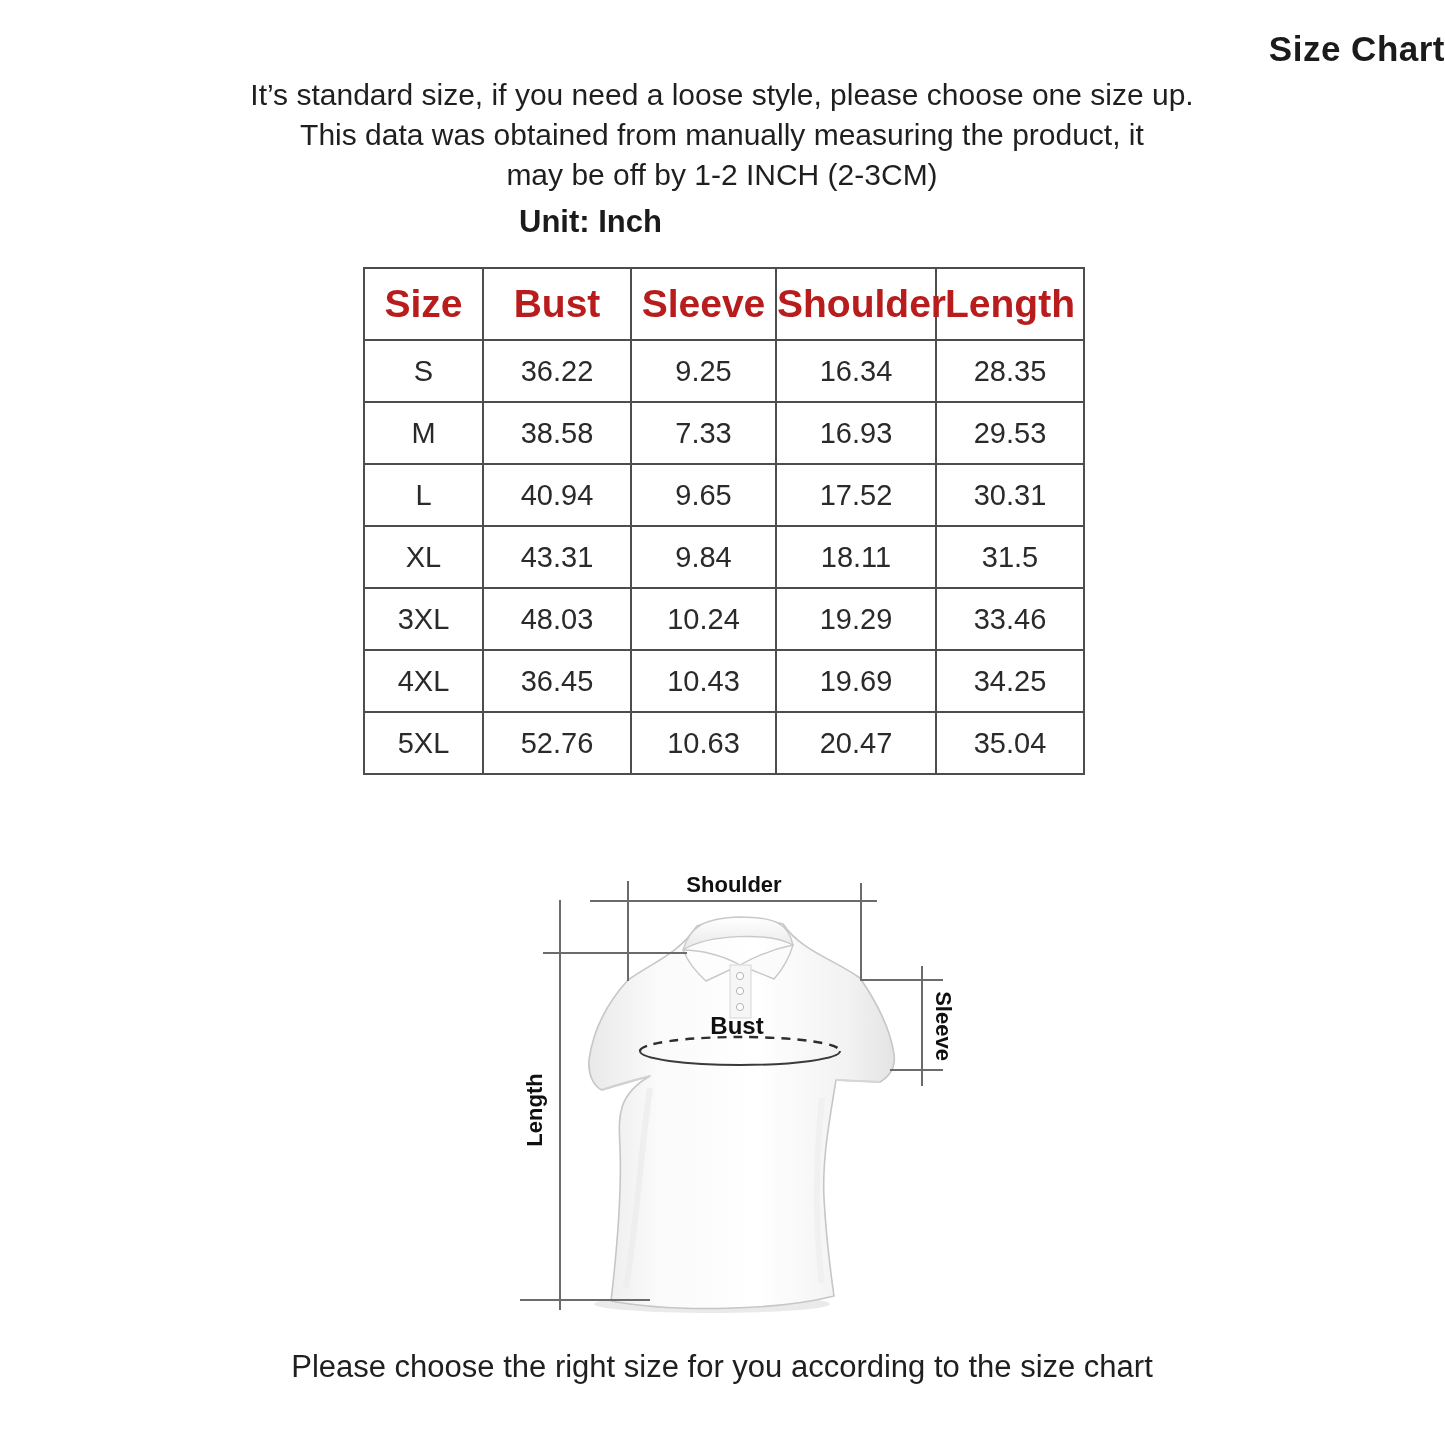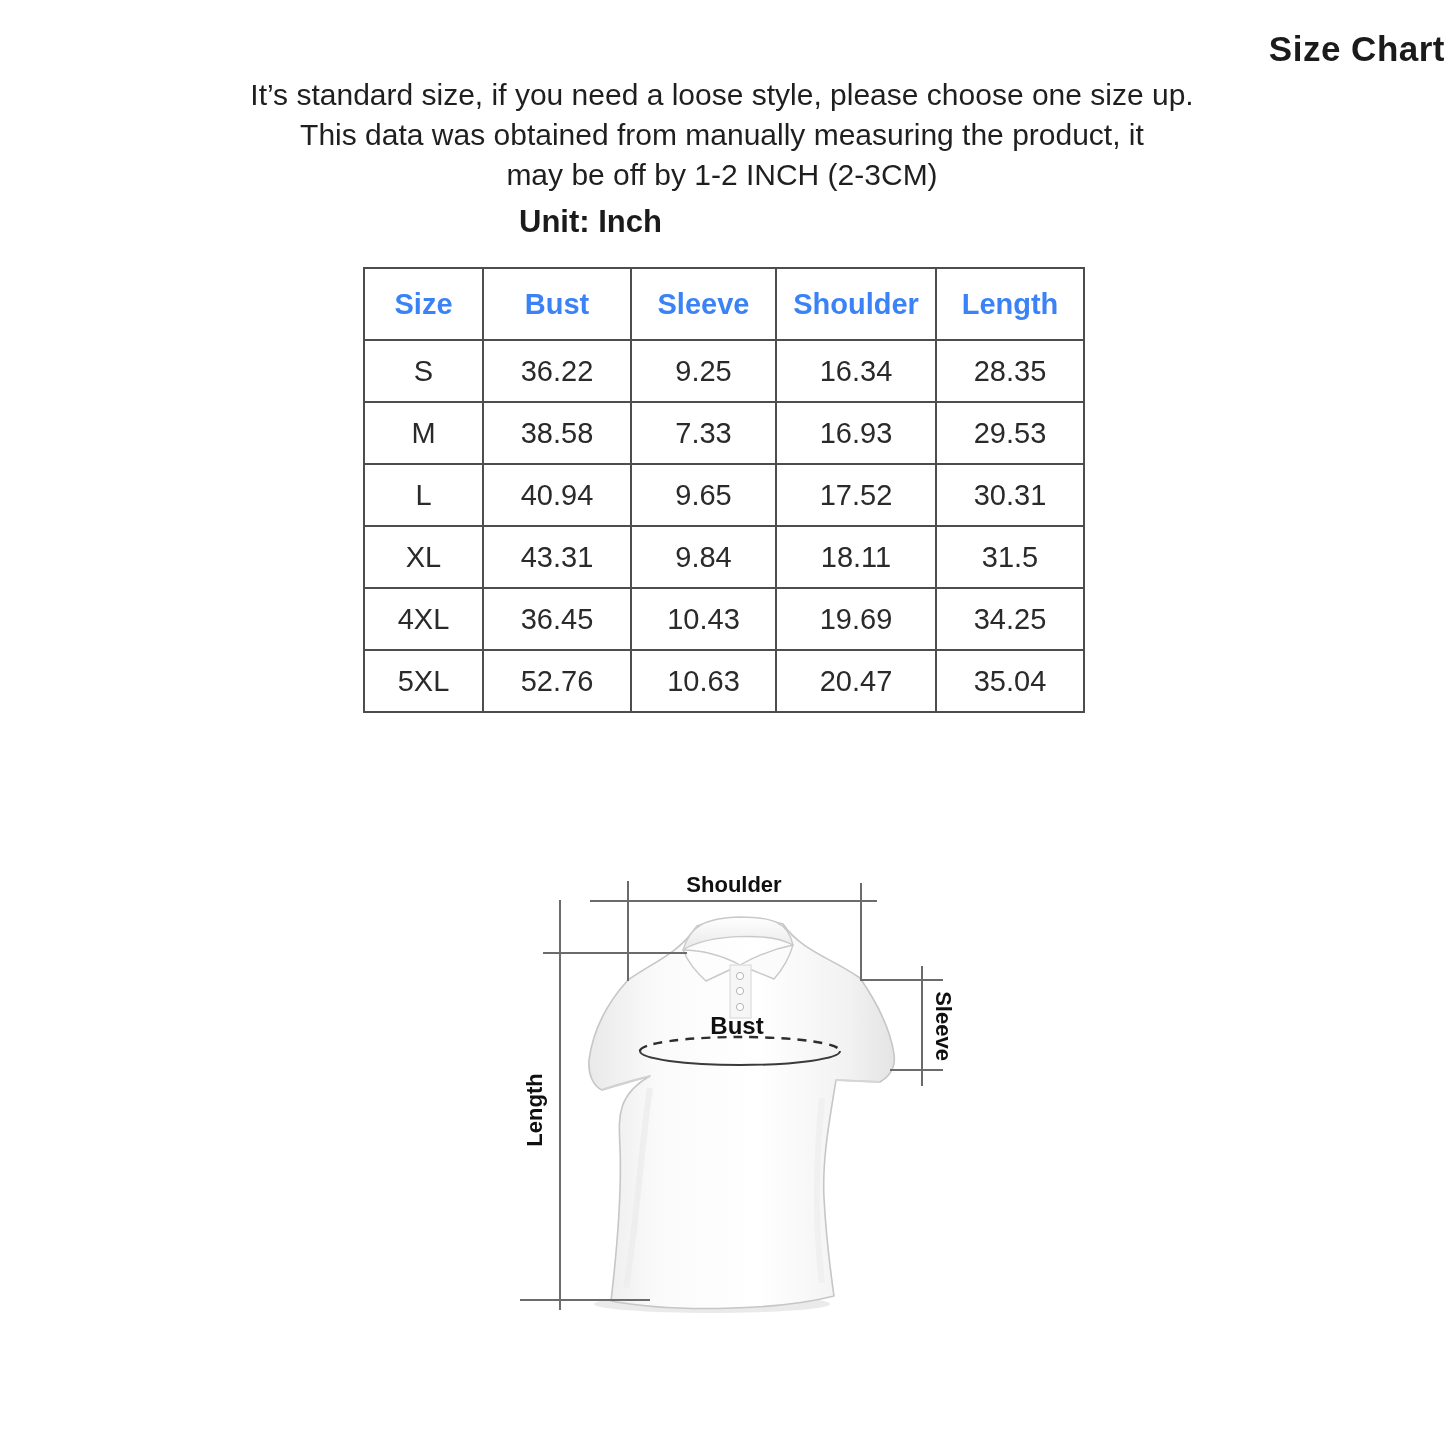--- a/index.html
+++ b/index.html
@@ -25,21 +25,21 @@
   table.size-table{
     position:absolute;left:363px;top:267px;width:720px;
     border-collapse:collapse;table-layout:fixed;
     background:#ffffff;
   }
   table.size-table th,table.size-table td{
     border:2px solid #4d4d4d;text-align:center;vertical-align:middle;
     font-family:"Liberation Sans","DejaVu Sans",sans-serif;
     padding:0;
   }
-  table.size-table th{height:70px;font-size:29px;font-weight:700;color:#3b82f6;}
+  table.size-table th{height:70px;font-size:39px;font-weight:700;color:#b91c1c;}
   table.size-table td{height:60px;font-size:29px;font-weight:400;color:#2a2a2a;}
   .diagram{
     position:absolute;left:450px;top:858px;width:560px;height:475px;
   }
   .diagram svg{display:block;}
   .diagram text{
     font-family:"Liberation Sans","DejaVu Sans",sans-serif;
     font-weight:600;fill:#101010;
   }
   .footer-note{
@@ -101,20 +101,27 @@
         <td>9.65</td>
         <td>17.52</td>
         <td>30.31</td>
       </tr>
       <tr>
         <td>XL</td>
         <td>43.31</td>
         <td>9.84</td>
         <td>18.11</td>
         <td>31.5</td>
+      </tr>
+      <tr>
+        <td>3XL</td>
+        <td>48.03</td>
+        <td>10.24</td>
+        <td>19.29</td>
+        <td>33.46</td>
       </tr>
       <tr>
         <td>4XL</td>
         <td>36.45</td>
         <td>10.43</td>
         <td>19.69</td>
         <td>34.25</td>
       </tr>
       <tr>
         <td>5XL</td>
@@ -197,15 +204,16 @@
       <path d="M190,193 A100,14 0 0 1 390,193" fill="none" stroke="#2e2e2e" stroke-width="2.4" stroke-dasharray="9 7"></path>
 
       <text x="284" y="34" font-size="22" text-anchor="middle">Shoulder</text>
       <text x="287" y="176" font-size="24" text-anchor="middle">Bust</text>
       <text transform="translate(486,168) rotate(90)" font-size="22" text-anchor="middle">Sleeve</text>
       <text transform="translate(92,252) rotate(-90)" font-size="22" text-anchor="middle">Length</text>
     </svg>
   </div>
 
   <div class="footer-note">
+    <div>Please choose the right size for you according to the size chart</div>
   </div>
 
 </div>
 
 </body></html>

